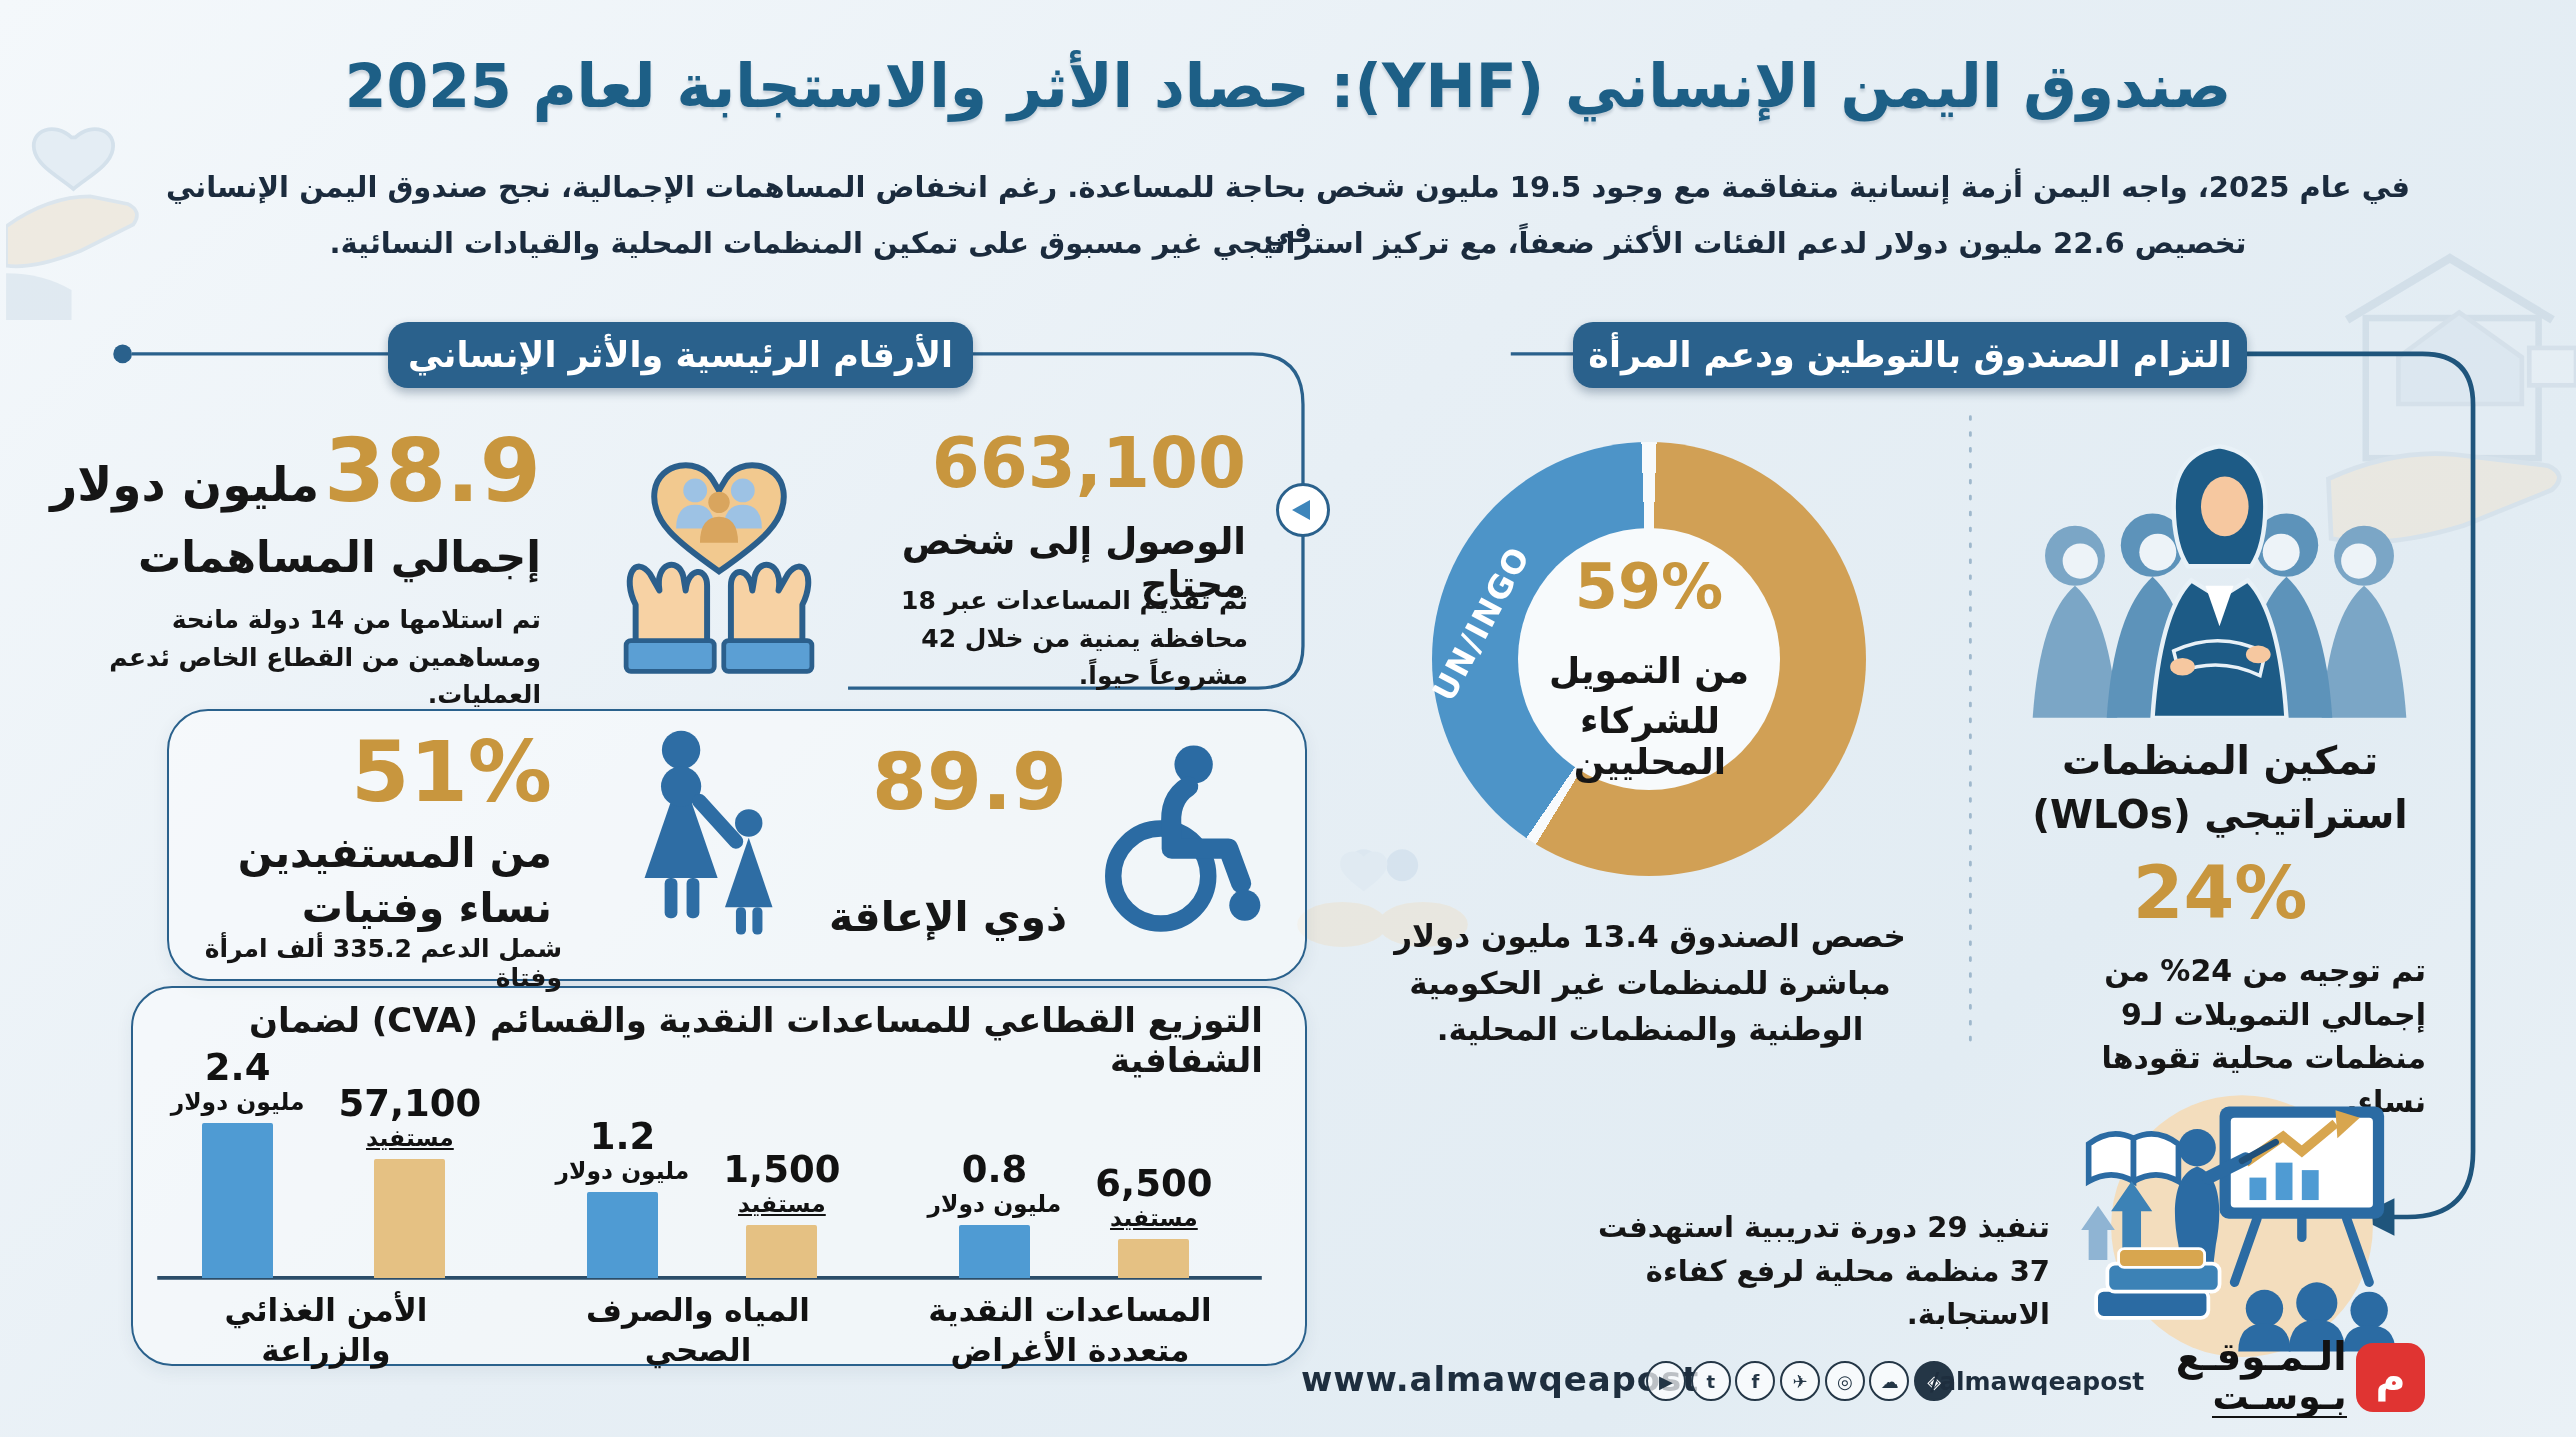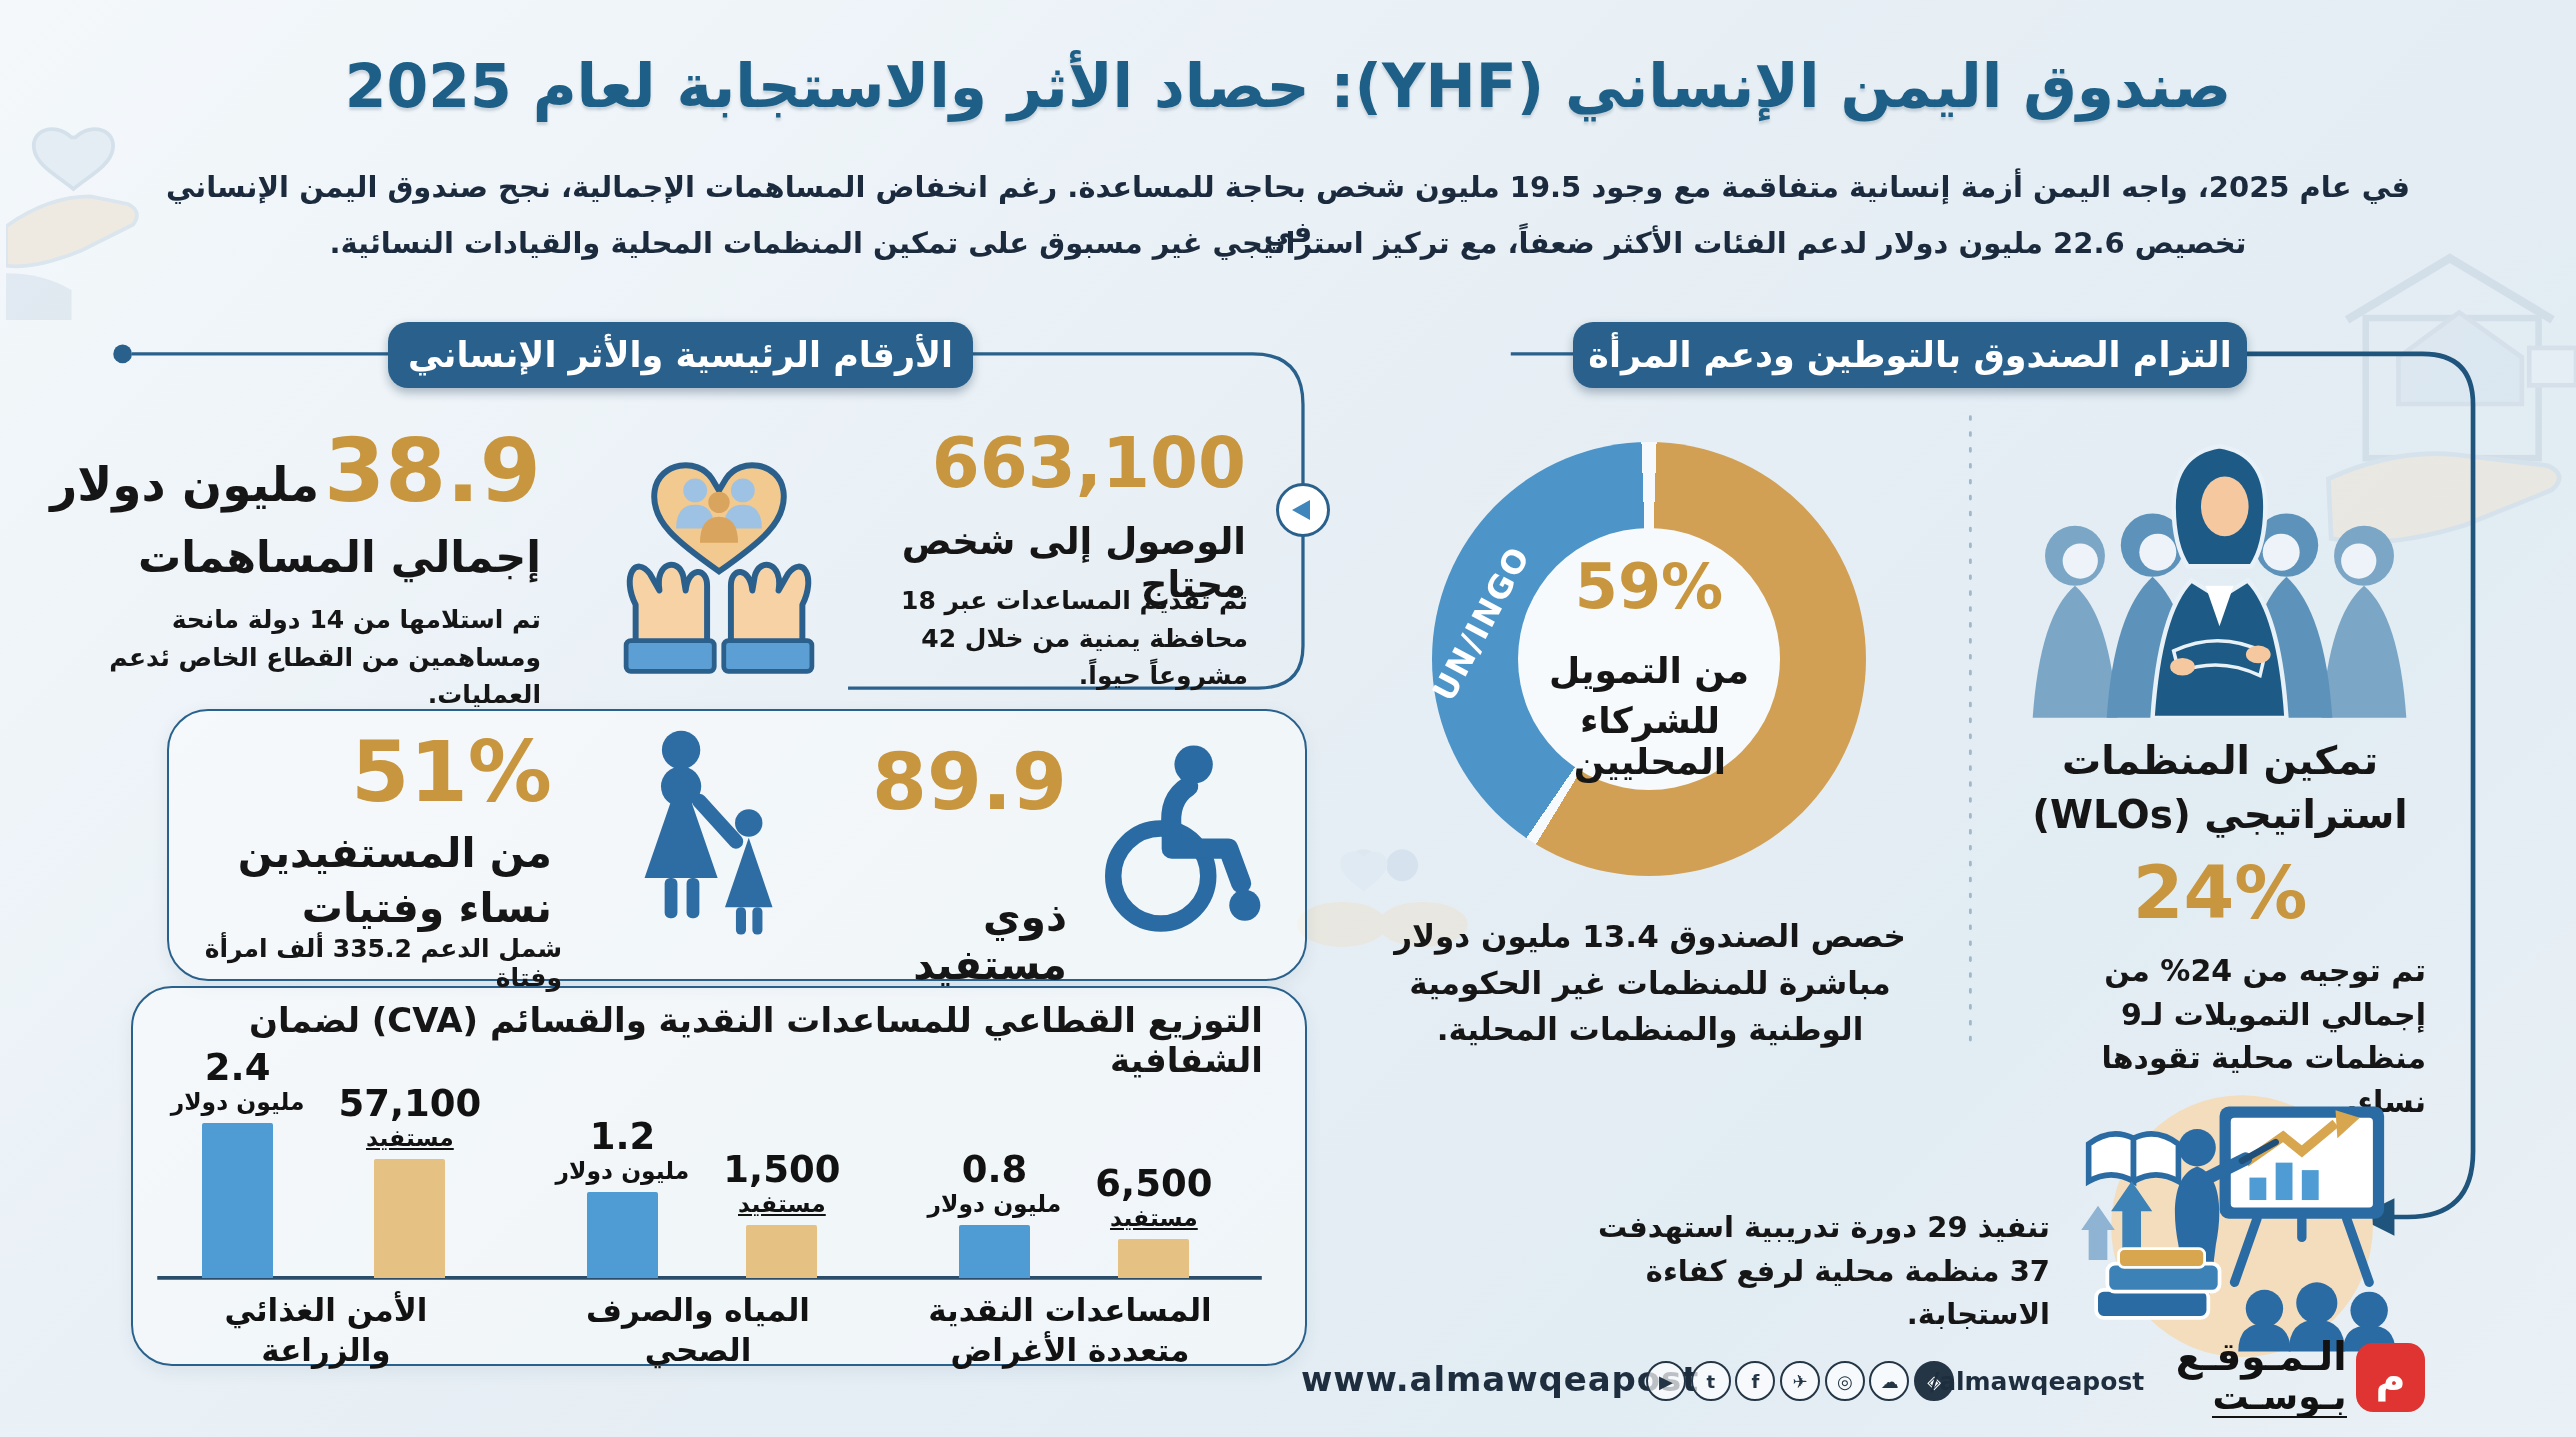--- a/index.html
+++ b/index.html
@@ -132,21 +132,21 @@
     <rect x="33" y="82" width="7" height="22" rx="3"></rect>
     <rect x="45" y="82" width="7" height="22" rx="3"></rect>
     <path d="M52,40 L72,62" stroke="#2e6da4" stroke-width="8" stroke-linecap="round"></path>
     <circle cx="79" cy="52" r="7.5"></circle>
     <path d="M79,60 L66,98 L92,98 Z"></path>
     <rect x="72" y="98" width="5.5" height="15" rx="2.5"></rect>
     <rect x="81" y="98" width="5.5" height="15" rx="2.5"></rect>
   </svg>
 
   <div class="abs gold b right z3" style="left:842px;top:736px;width:225px;font-size:79px;">89.9</div>
-  <div class="abs rtl b black right z3" style="left:824px;top:893px;width:243px;font-size:41px;">ذوي مستفيد</div>
+  <div class="abs rtl b black right z3" style="left:824px;top:893px;width:243px;font-size:41px;">ذوي الإعاقة</div>
 
   <svg class="abs z3" style="left:1084px;top:732px;" width="201" height="215" viewBox="0 0 110 112">
     <circle cx="42" cy="76" r="26" fill="none" stroke="#2b6ba3" stroke-width="9"></circle>
     <circle cx="60" cy="15" r="10.5" fill="#2b6ba3"></circle>
     <path d="M57,27 Q46,34 48,50 L48,61 L79,61 L86,80" fill="none" stroke="#2b6ba3" stroke-width="11" stroke-linecap="round" stroke-linejoin="round"></path>
     <circle cx="88" cy="92" r="8.5" fill="#2b6ba3"></circle>
   </svg>
 
   <div class="abs rtl b black right z3" style="left:187px;top:1000px;width:1076px;font-size:34px;">التوزيع القطاعي للمساعدات النقدية والقسائم (CVA) لضمان الشفافية</div>
 

